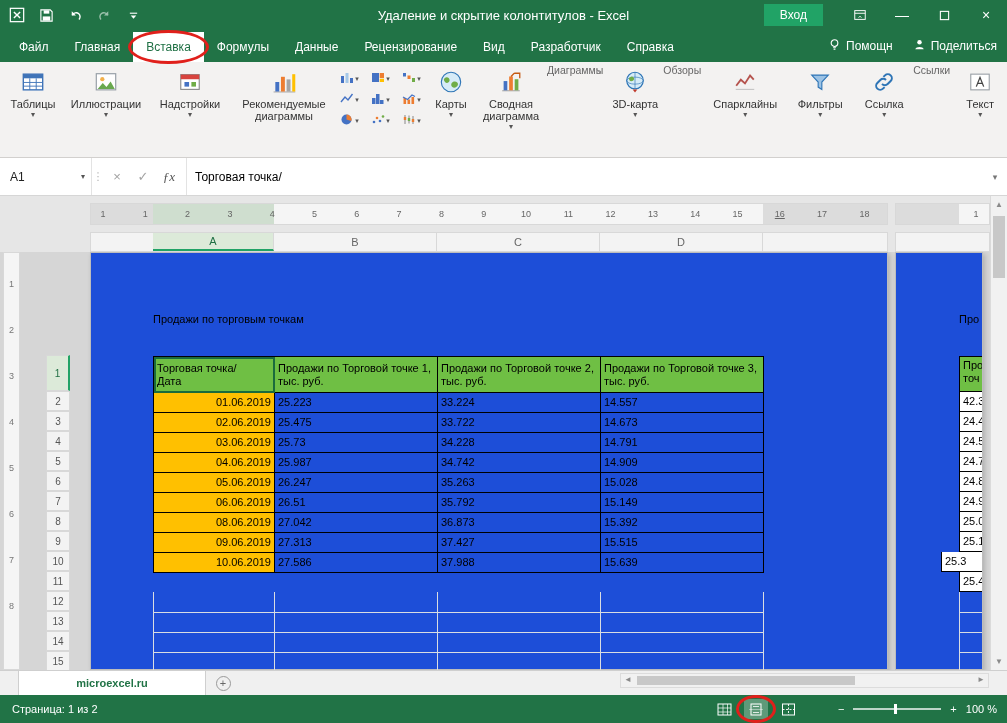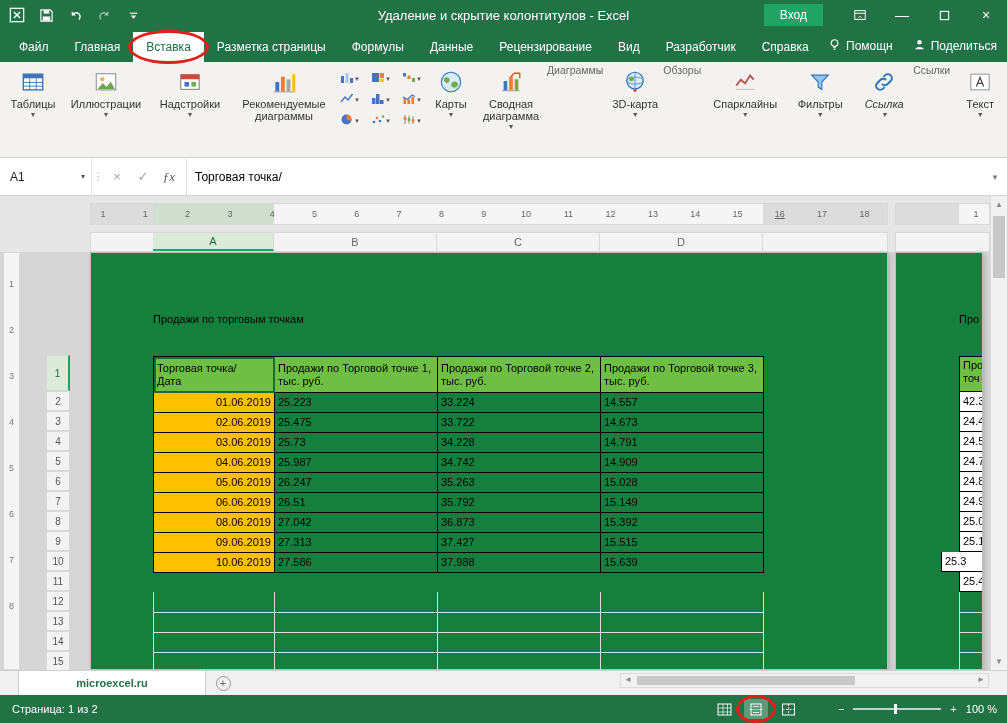--- a/index.html
+++ b/index.html
@@ -54,21 +54,21 @@
 .colrow{position:absolute;top:232px;left:0;width:100%;height:20px;background:#e6e6e6}
 .chstrip{position:absolute;top:0;height:20px;background:#f3f3f3;border:1px solid #d8d8d8}
 .chcell{position:absolute;top:0;bottom:0;border-right:1px solid #d8d8d8;display:flex;align-items:center;justify-content:center;font-size:11px;color:#666}
 .chcell.sel{background:#dcead9;color:#1f6f43;border-bottom:2px solid #21a366}
 
 .content{position:absolute;top:252px;left:0;width:100%;height:418px;background:#d6d6d6;overflow:hidden}
 .vruler{position:absolute;left:3px;top:0;width:17px;height:100%;background:#f5f5f5;border:1px solid #d8d8d8;font-size:9px;color:#777}
 .vruler .vnum{position:absolute;left:0;right:0;text-align:center}
 .rh{position:absolute;background:#f3f3f3;border:1px solid #d8d8d8;display:flex;align-items:center;justify-content:center;font-size:10px;color:#555}
 .rh.sel{background:#dcead9;color:#1f6f43;border-right:2px solid #21a366}
-.page{position:absolute;top:0;height:100%;background:#15803d;border:1px solid #bdbdbd;box-shadow:2px 2px 5px rgba(0,0,0,.18)}
+.page{position:absolute;top:0;height:100%;background:#1d4ed8;border:1px solid #bdbdbd;box-shadow:2px 2px 5px rgba(0,0,0,.18)}
 .page1{left:90px;width:798px}
 .page2{left:895px;width:88px}
 .phdr{position:absolute;left:62px;top:60px;font-size:11px;color:#000;white-space:nowrap}
 table.sales{position:absolute;left:62px;top:103px;border-collapse:collapse;table-layout:fixed;width:611px;font-size:11px;color:#000}
 table.sales td{border:1px solid #000;overflow:hidden}
 .sales .hrow td{background:#6fbf44;height:36px;vertical-align:middle;padding:1px 3px;line-height:13px}
 .sales .acell{white-space:pre-line;outline:2px solid #1a6b3c;outline-offset:-2px}
 .sales .drow td{height:20px;padding:0 3px;line-height:19px}
 .sales .datec{background:#ffc000;text-align:right}
 .gline{position:absolute;background:#d9dde2}
@@ -153,21 +153,20 @@
         </span>
       <span class="winbtn">×</span>
     </div>
   </div>
 
   <div class="tabrow">
     <div id="tablist" class="tablist">
         <div class="rtab">Файл</div>
         <div class="rtab">Главная</div>
         <div class="rtab sel">Вставка</div>
-        <div class="rtab">Разметка страницы</div>
         <div class="rtab">Формулы</div>
         <div class="rtab">Данные</div>
         <div class="rtab">Рецензирование</div>
         <div class="rtab">Вид</div>
         <div class="rtab">Разработчик</div>
         <div class="rtab">Справка</div>
       </div>
     <div class="tabright">
       <span class="helpbox">
         <span><svg width="13" height="13" viewBox="0 0 14 14">
@@ -402,21 +401,21 @@
             </span>
             <span class="rlabel">Фильтры</span>
             <span class="dd">▾</span>
           </div>
         </div>
         <div class="rglabel"></div>
       </div>
       <div class="rsep"></div>
       <div class="rgroup">
         <div class="rbtns">
-          <div class="rbtn" style="width: 58px; font-style: italic;">
+          <div class="rbtn" style="width: 58px;">
             <span class="ricon">
               <svg width="24" height="24" viewBox="0 0 24 24" fill="none" stroke="#2e75b6" stroke-width="2">
                 <path d="M10 14a4 4 0 005.66 0l3-3a4 4 0 00-5.66-5.66L11.4 6.9"></path>
                 <path d="M14 10a4 4 0 00-5.66 0l-3 3a4 4 0 005.66 5.66l1.6-1.56"></path>
               </svg>
             </span>
             <span class="rlabel">Ссылка</span>
             <span class="dd">▾</span>
           </div>
         </div>

